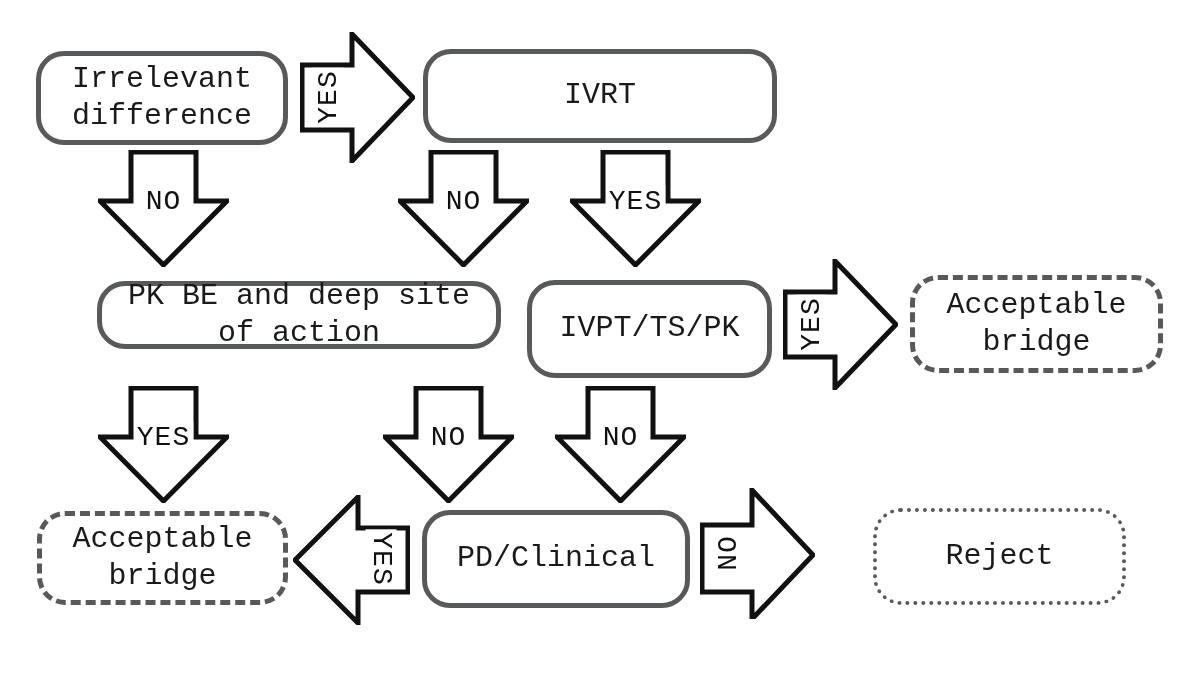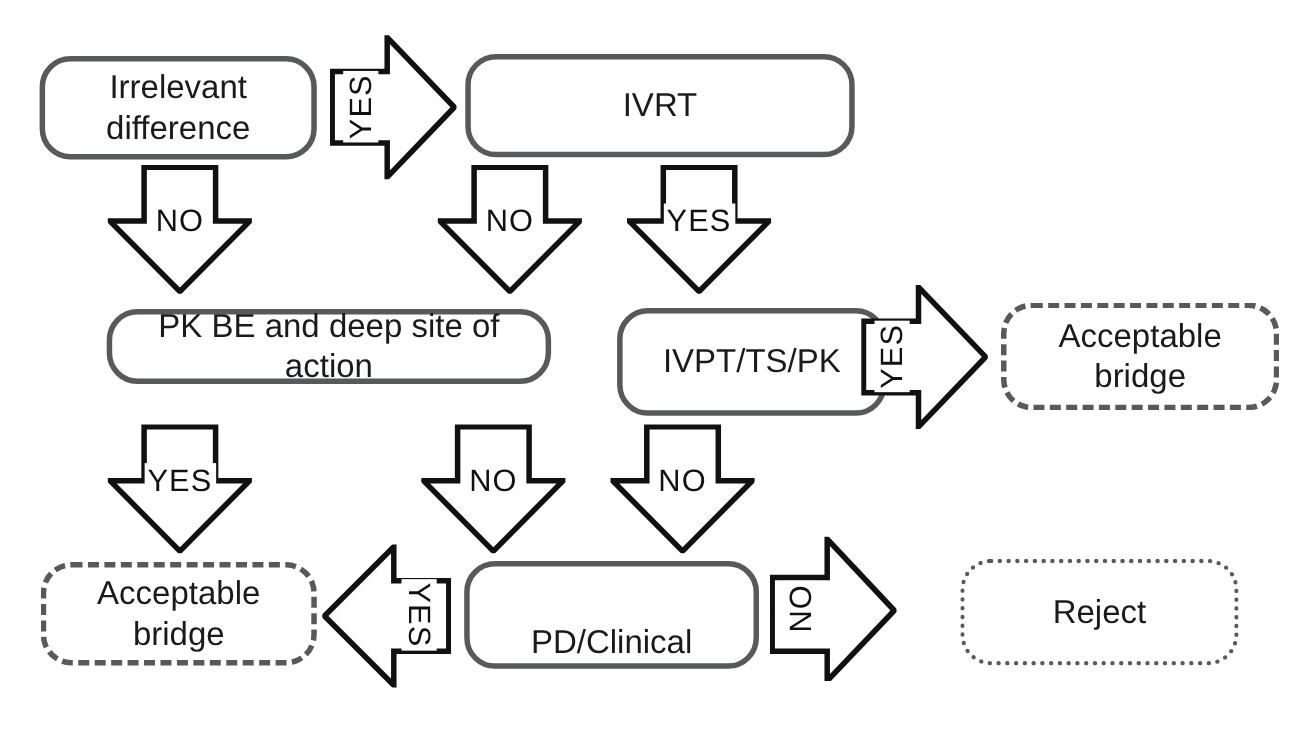--- a/index.html
+++ b/index.html
@@ -1,20 +1,20 @@
 <!DOCTYPE html>
 <html><head>
 <meta charset="utf-8">
 <style>
   html,body{margin:0;padding:0;background:#fff;}
   #canvas{
     position:relative;
     width:1194px;height:673px;
     background:#ffffff;
-    font-family:Liberation Sans, sans-serif;
+    font-family:Liberation Mono, monospace;
     overflow:hidden;
   }
   .node{
     position:absolute;
     box-sizing:border-box;
     border:5px solid #58595b;
     border-radius:28px;
     background:#ffffff;
     display:flex;align-items:center;justify-content:center;
     text-align:center;
@@ -22,24 +22,24 @@
     color:#1a1a1a;
     line-height:1.25;
     padding:0 12px;
   }
   .node.dashed{border-style:dashed;}
   .node.dotted{border-style:dotted;border-width:4px;}
   
   .n-irrelevant{left:36px;top:51px;width:252px;height:94px;}
   .n-ivrt{left:423px;top:49px;width:354px;height:94px;}
   .n-pkbe{left:97px;top:281px;width:404px;height:68px;}
-  .n-ivpt{left:527px;top:280px;width:245px;height:98px;margin-left:34px;}
+  .n-ivpt{left:527px;top:280px;width:245px;height:98px;}
   .n-bridge-top{left:910px;top:275px;width:253px;height:98px;}
   .n-bridge-bottom{left:37px;top:511px;width:251px;height:94px;}
-  .n-pd{left:422px;top:510px;width:268px;height:98px;align-items:flex-end;}
+  .n-pd{left:422px;top:510px;width:268px;height:98px;}
   .n-reject{left:873px;top:508px;width:253px;height:97px;}
 
   .arrow{position:absolute;}
   .arrow svg{display:block;}
   .arrow .lbl{
     position:absolute;
     font-size:28px;
     color:#111111;
     background:#ffffff;
     padding:0 3px;

